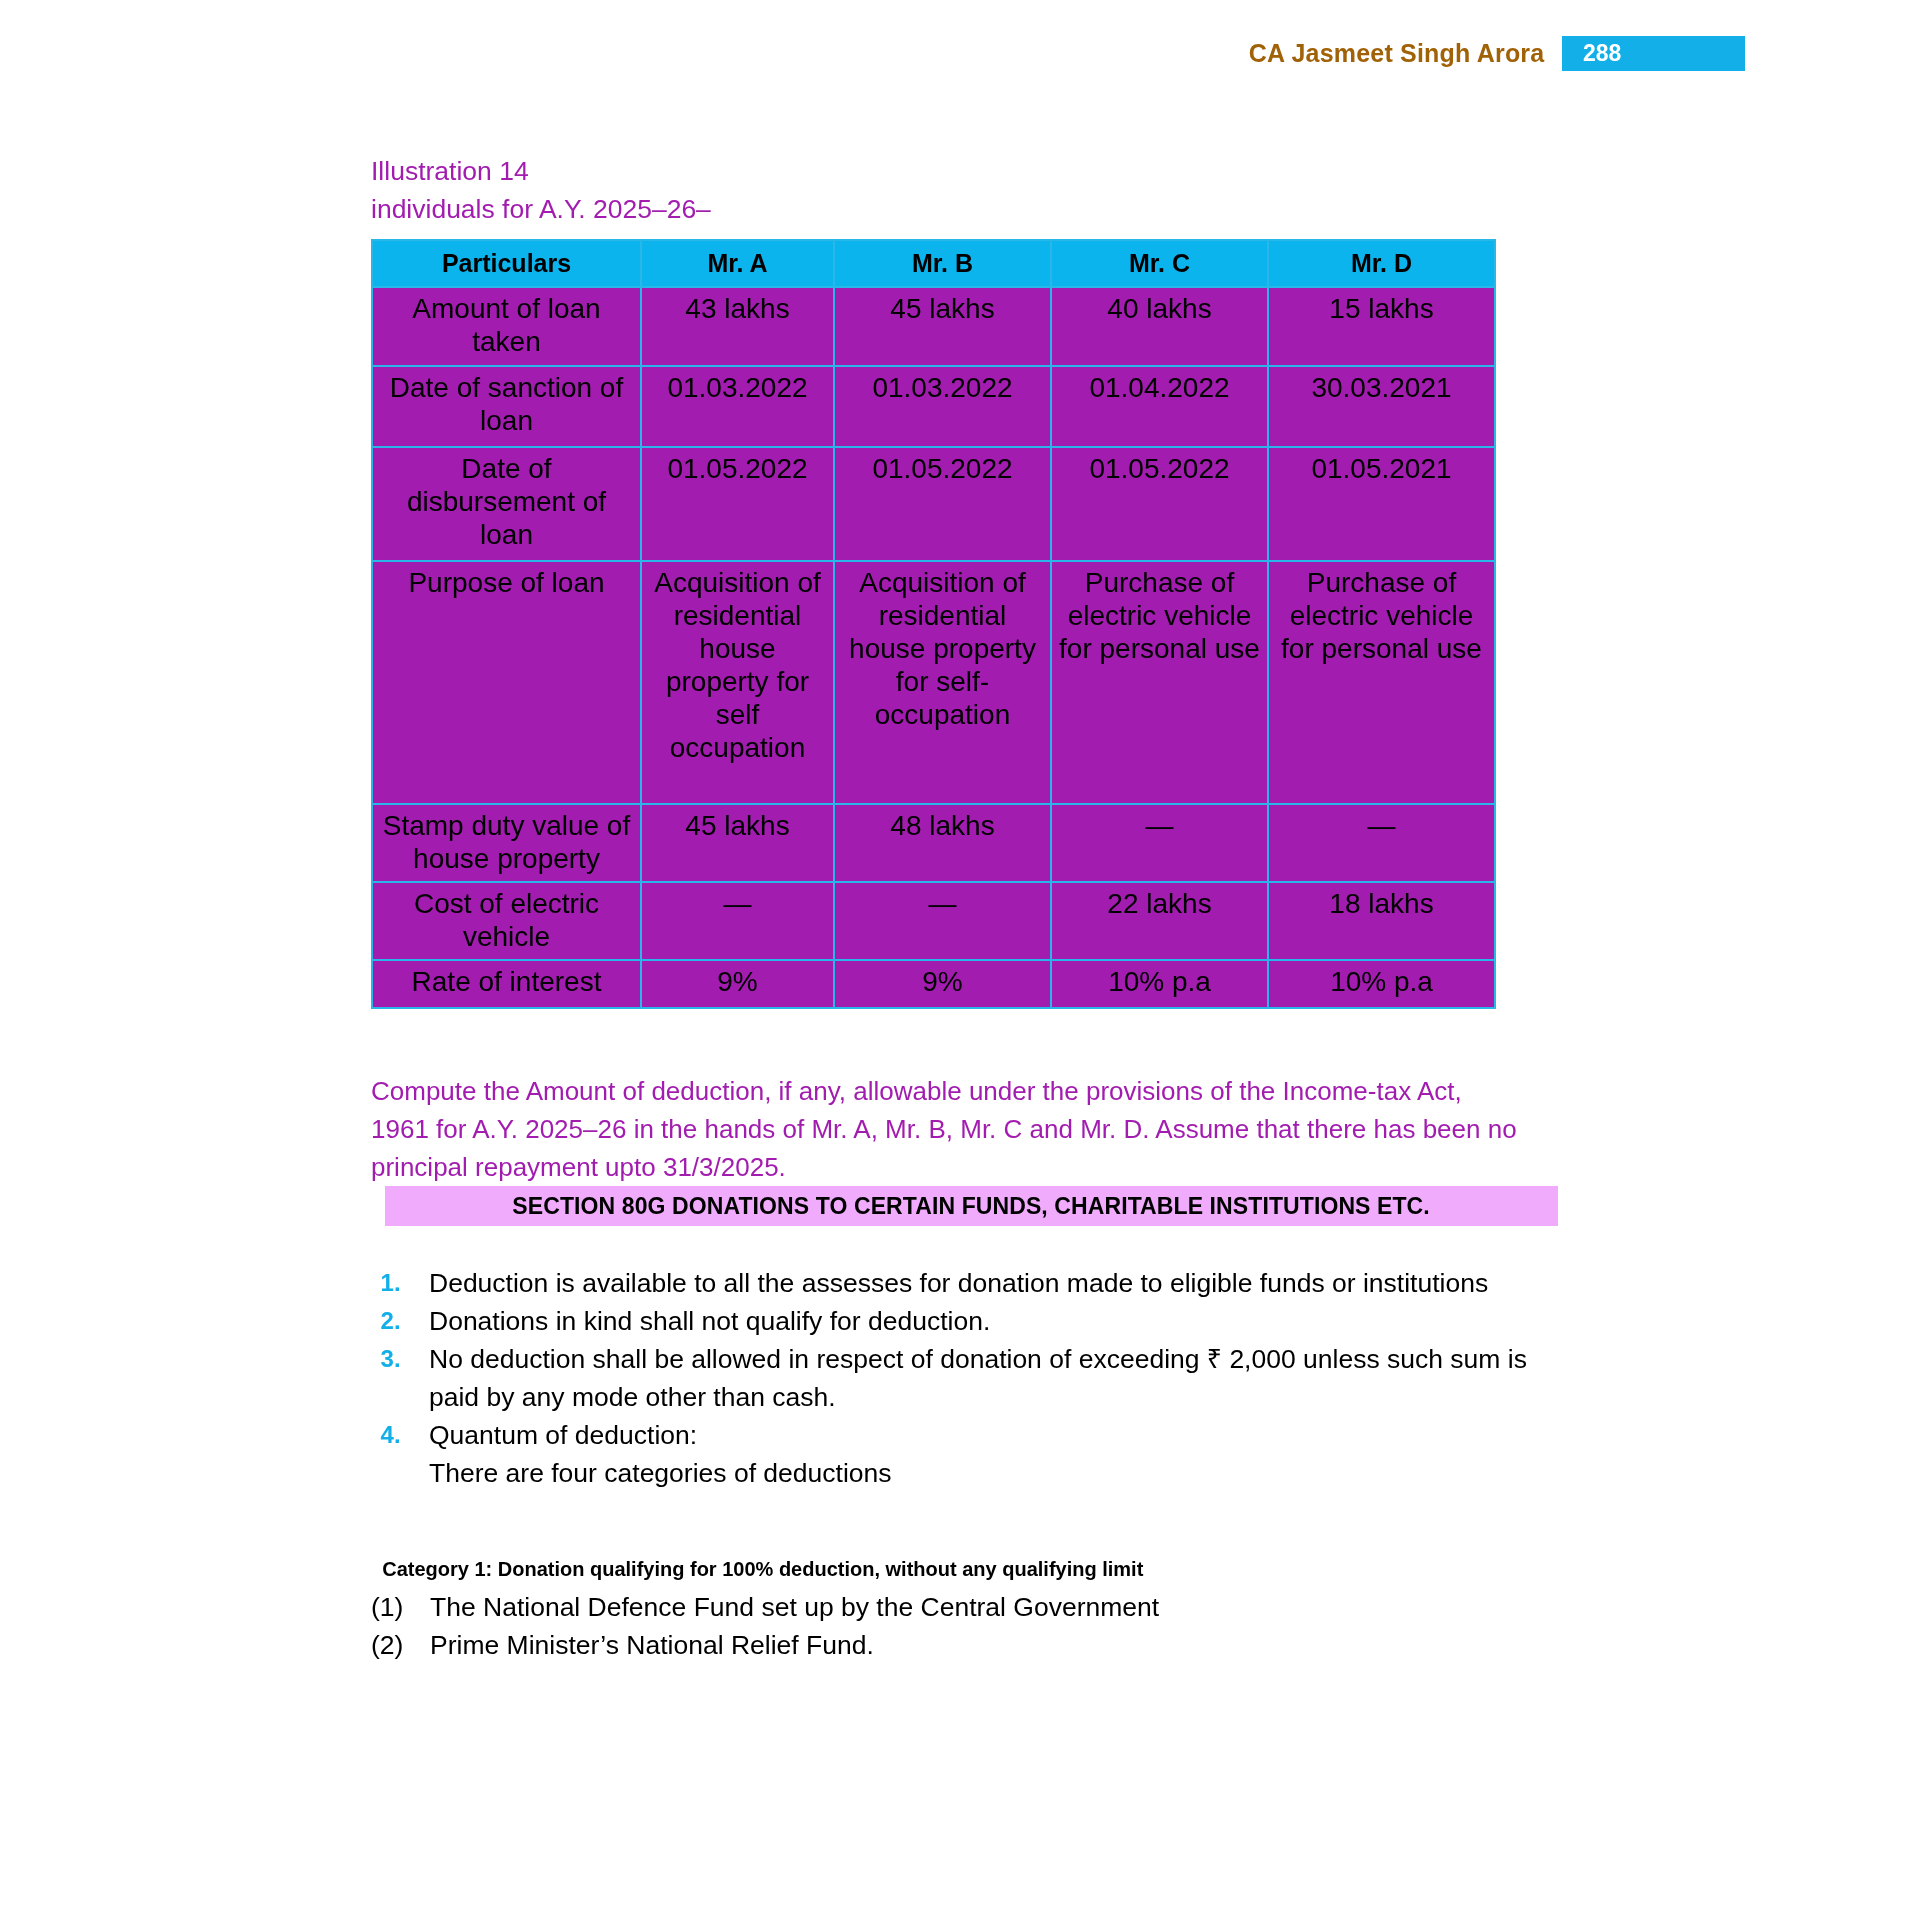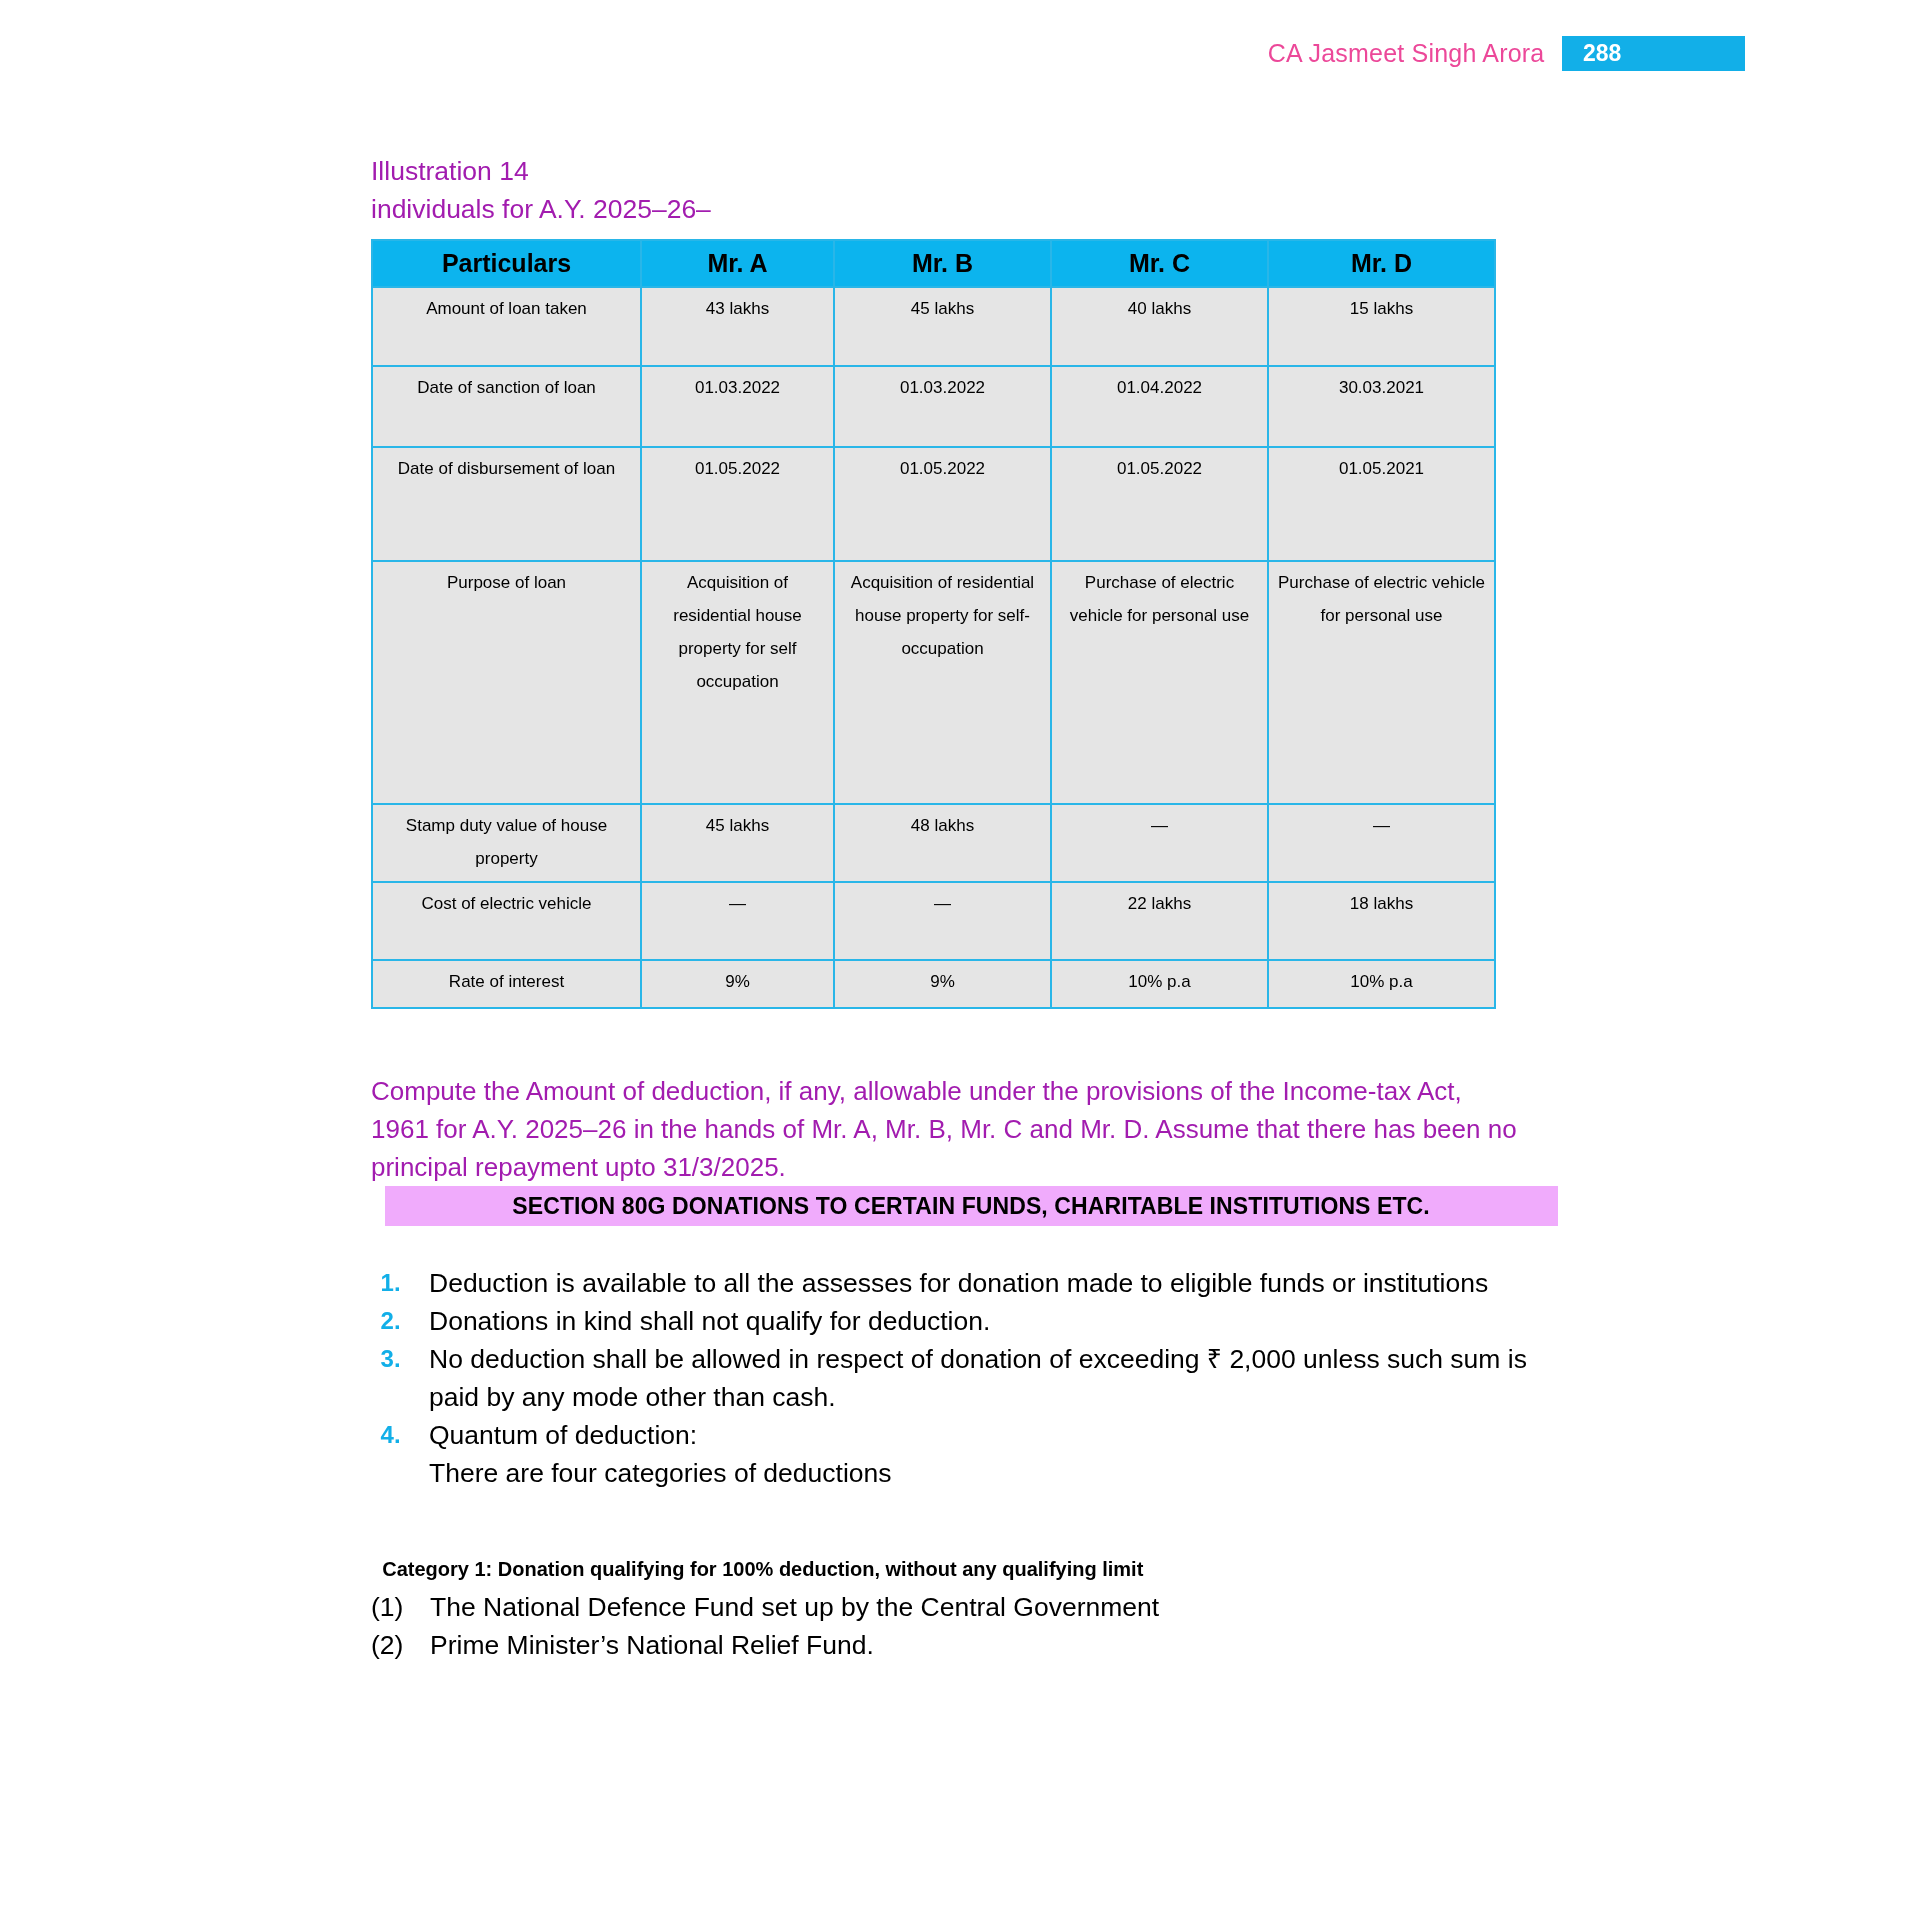--- a/index.html
+++ b/index.html
@@ -22,23 +22,23 @@
     top: 34px;
     left: 0;
     right: 0;
     height: 38px;
     display: flex;
     justify-content: flex-end;
     align-items: center;
     padding-right: 180px;
   }
   .header-author {
-    color: #ec4899;
+    color: #a16207;
     font-size: 25px;
-    font-weight: normal;
+    font-weight: bold;
     letter-spacing: 0.2px;
     white-space: nowrap;
   }
   .header-pagebox {
     background: #12AFE8;
     color: #ffffff;
     font-size: 23px;
     font-weight: bold;
     margin-left: 17.6px;
     width: 183px;
@@ -69,28 +69,28 @@
 
   
   table.particulars {
     border-collapse: collapse;
     width: 1122px;
     table-layout: fixed;
     margin-top: 3.2px;
   }
   table.particulars td, table.particulars th {
     border: 2.4px solid #29B6E8;
-    font-size: 17px;
+    font-size: 28px;
     line-height: 33px;
     padding: 4px 4.8px;
     text-align: center;
     vertical-align: top;
     font-weight: normal;
     color: #000;
-    background: #e5e5e5;
+    background: #a21caf;
   }
   table.particulars thead th {
     background: #0CB4EE;
     font-weight: bold;
     font-size: 25px;
     padding: 5.6px 4.8px 6.4px;
     vertical-align: middle;
   }
   col.c-part { width: 269px; }
   col.c-a    { width: 193px; }

